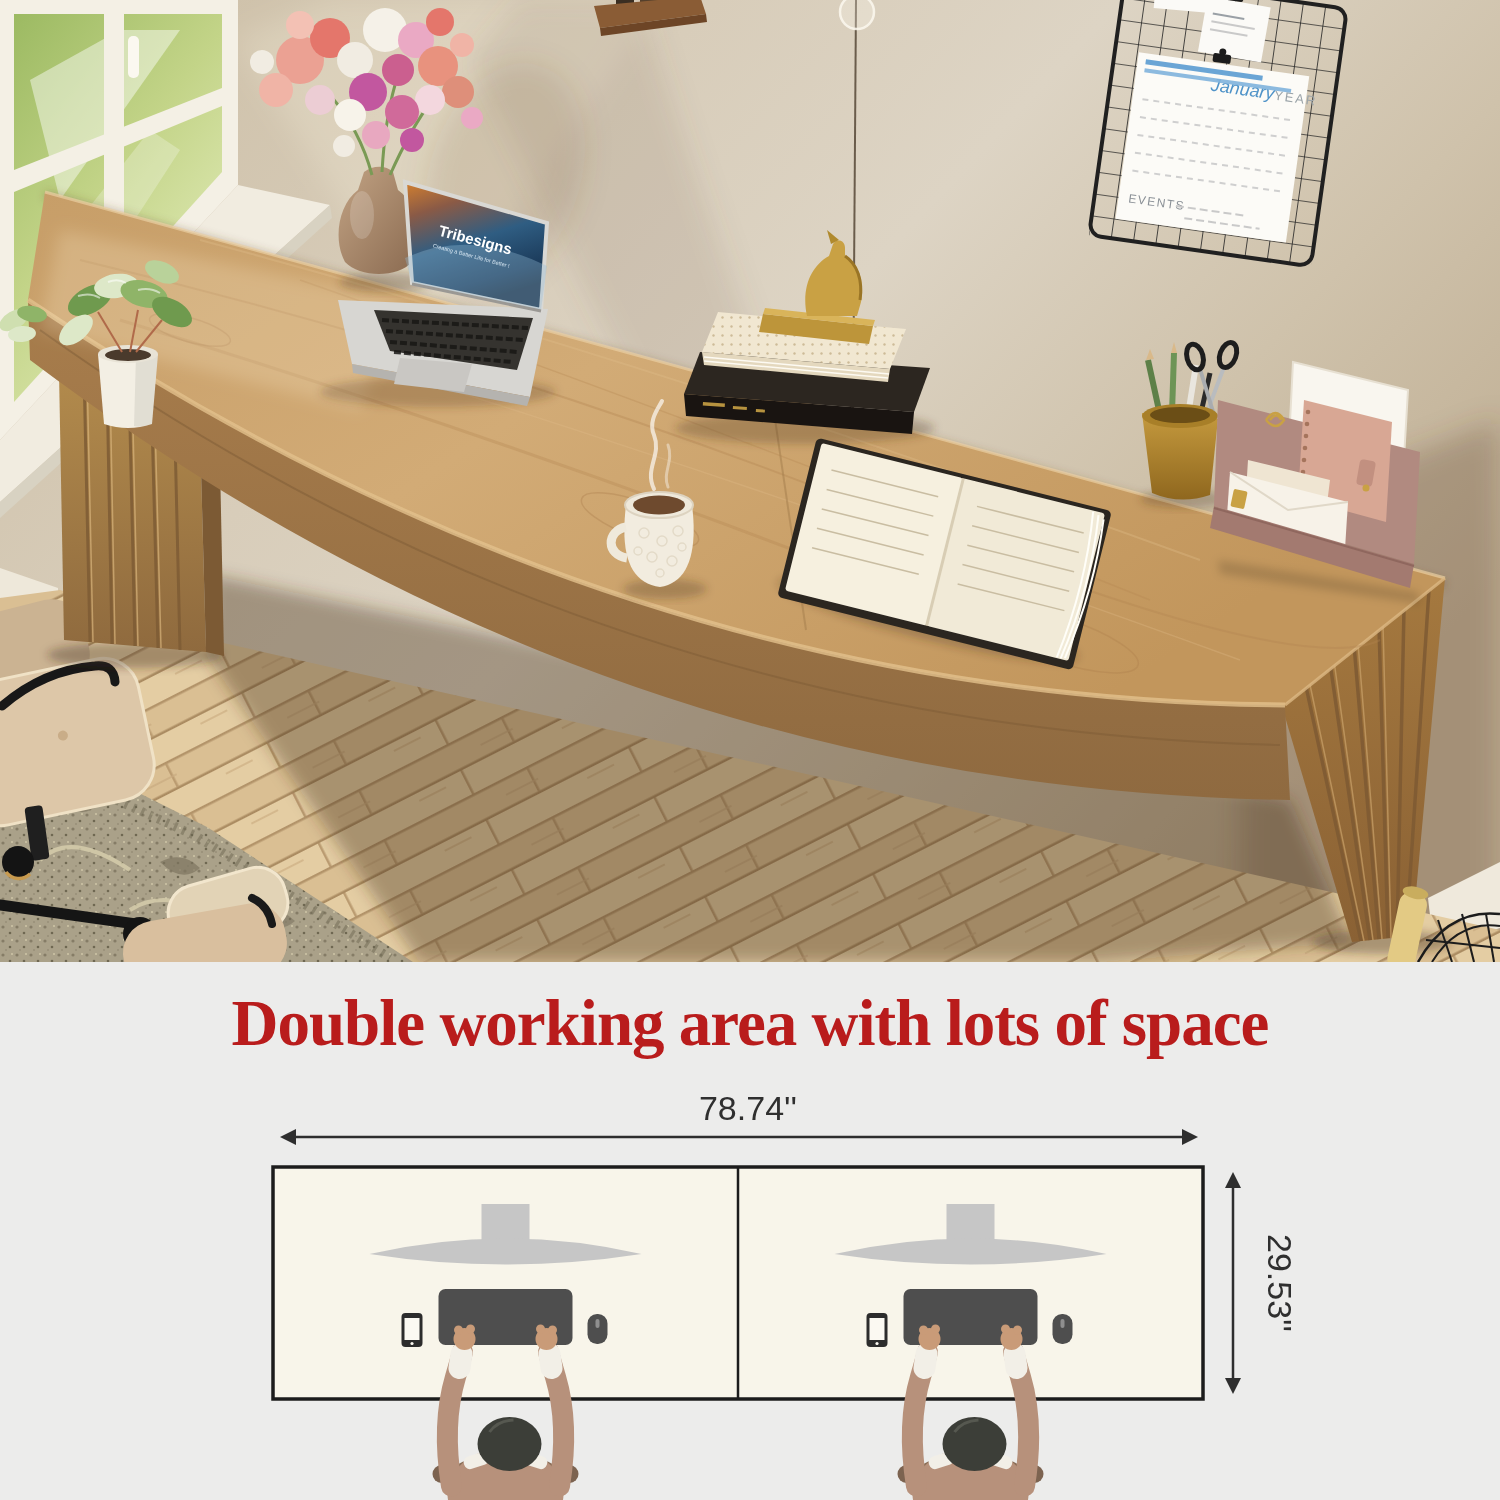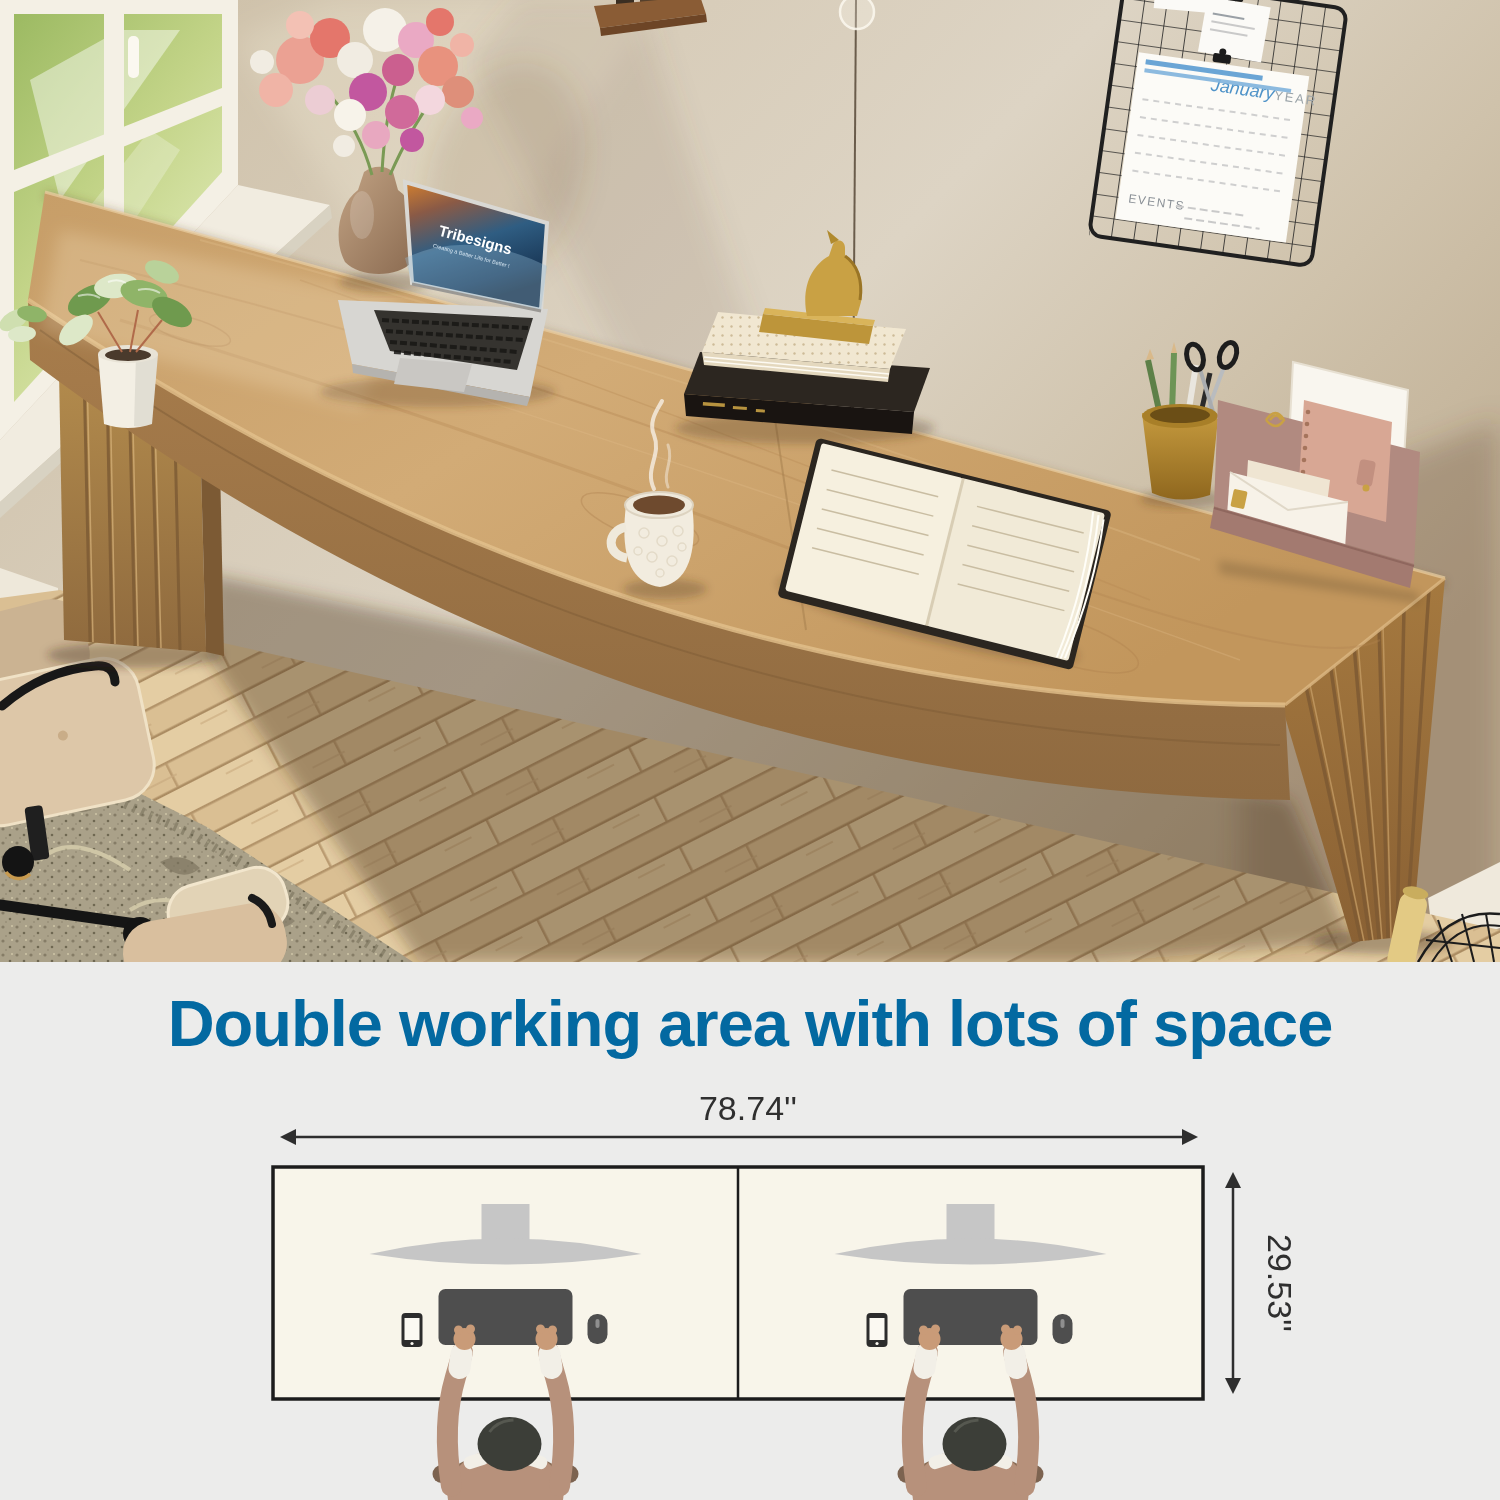--- a/index.html
+++ b/index.html
@@ -1,21 +1,21 @@
 <!DOCTYPE html>
 <html><head>
 <meta charset="utf-8">
 <style>
   html,body{margin:0;padding:0;background:#ececeb;}
   .stage{position:relative;width:1500px;height:1500px;overflow:hidden;
          font-family:"Liberation Sans",sans-serif;background:#ececeb;}
   .hero{position:absolute;left:0;top:0;width:1500px;height:962px;display:block;}
   .info{position:absolute;left:0;top:962px;width:1500px;height:538px;background:#ececeb;}
   .info-title{position:absolute;top:24px;left:0;width:100%;margin:0;text-align:center;
-              font-size:65px;font-weight:bold;color:#0369a1;letter-spacing:-1px;}
+              font-size:65px;font-weight:bold;color:#b91c1c;letter-spacing:-1px;font-family:Liberation Serif, serif;}
   .diagram{position:absolute;left:0;top:0;width:1500px;height:538px;display:block;}
   svg text{font-family:"Liberation Sans",sans-serif;}
 </style>
 </head>
 <body>
 
 <div class="stage">
 
 <svg class="hero" viewBox="0 0 1500 962" aria-hidden="true">
   <defs>

